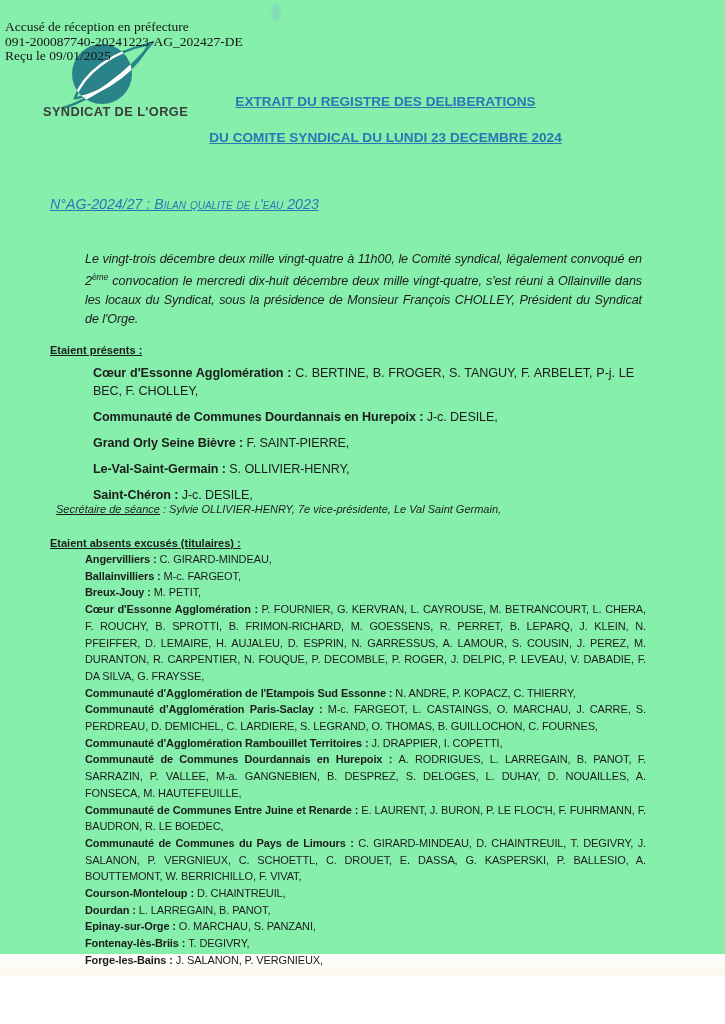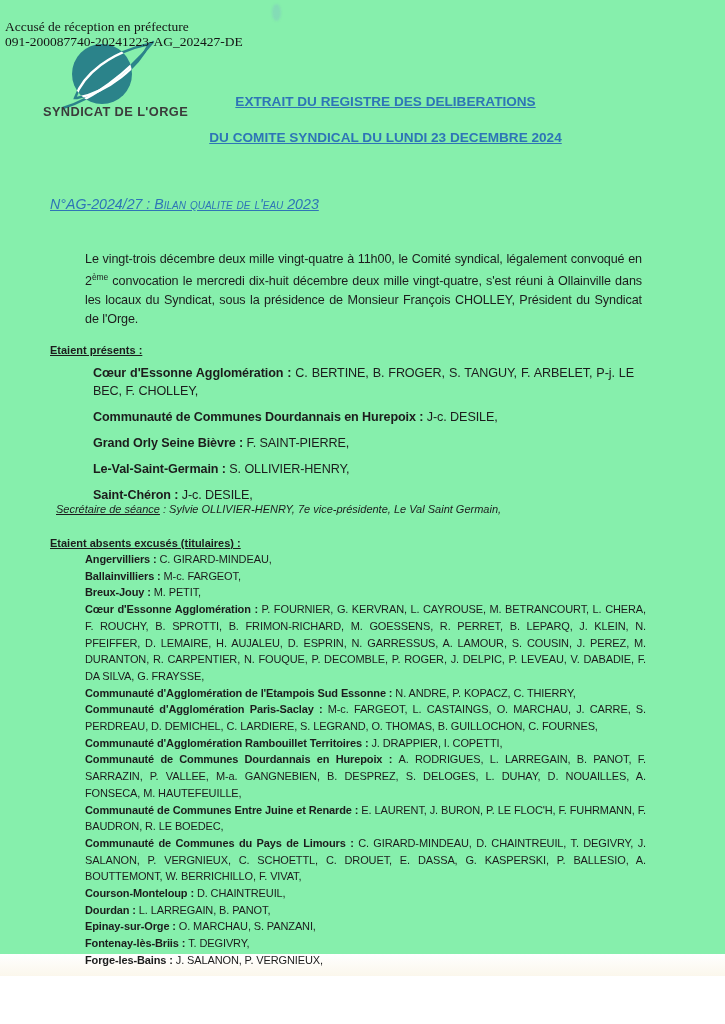--- a/index.html
+++ b/index.html
@@ -35,20 +35,21 @@
   .subject {
     position:absolute; left:50px; top:196px;
     font-weight:normal; font-style:italic; font-variant:small-caps;
     font-size:14.2px; text-decoration:underline;
   }
   
   .intro {
     position:absolute; left:85px; top:237px; width:557px;
     text-align:justify; font-size:12.6px; line-height:18.6px;
     letter-spacing:-0.1px;
+    font-style:italic;
   }
   .intro sup { font-size:8.5px; }
   
   .sec-heading {
     font-weight:bold; text-decoration:underline;
     font-size:11px; margin:0 0 2px 0;
   }
   .presents { position:absolute; left:50px; top:344px; width:595px; }
   .presents .entries { margin-left:35px; width:557px; text-align:justify; }
   .presents .entry { margin:8px; font-size:12.6px; line-height:18px; letter-spacing:-0.1px; }
@@ -75,20 +76,21 @@
 <body>
 
 <div class="page">
 
   <div class="smudge"></div>
   <div class="scan-edge"></div>
 
   <div class="stamp">
     <div>Accusé de réception en préfecture</div>
     <div>091-200087740-20241223-AG_202427-DE</div>
+    <div>Reçu le 09/01/2025</div>
   </div>
 
   <div class="logo-wrap">
     <svg class="logo-svg" width="110" height="82" viewBox="0 0 110 82" aria-hidden="true">
       <defs>
         <clipPath id="logo-clip">
             <circle cx="47" cy="40" r="30"></circle>
           </clipPath>
       </defs>
       <circle cx="47" cy="40" r="30" fill="#2b838a"></circle>

